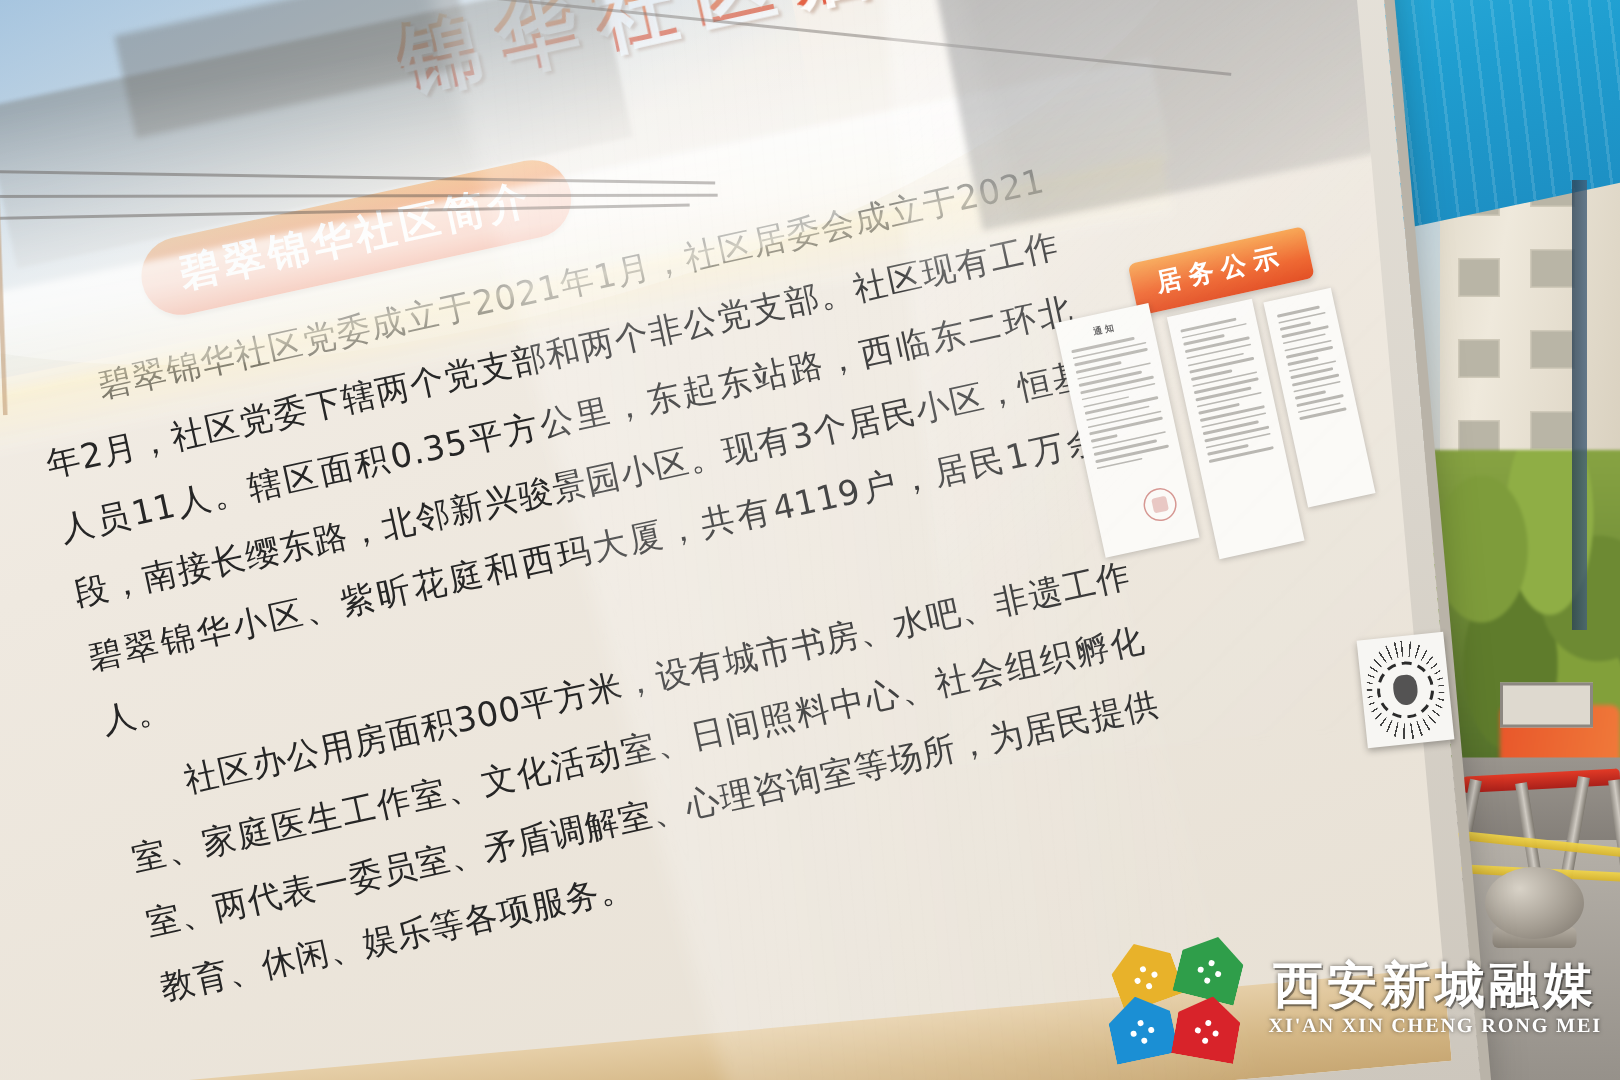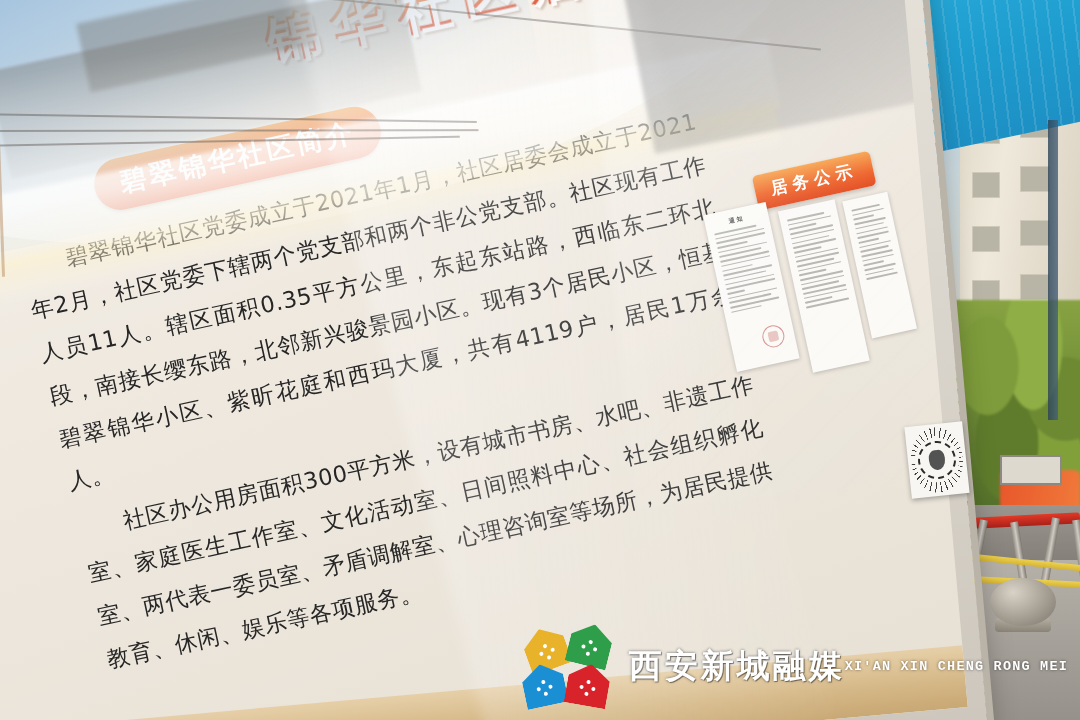--- a/index.html
+++ b/index.html
@@ -277,29 +277,29 @@
   }
   .house .dots{
     position:absolute;left:50%;top:58%;transform:translate(-50%,-50%);
     width:16px;height:16px;
   }
   .house .dots i{position:absolute;width:4px;height:4px;border-radius:50%;background:#fff;}
   .h-y{left:2px;  top:4px;  background:#e8b22a;transform:rotate(-20deg);}
   .h-g{left:46px; top:0px;  background:#2f9e4a;transform:rotate(14deg);}
   .h-b{left:0px;  top:40px; background:#1b8fd4;transform:rotate(-12deg);}
   .h-r{left:44px; top:40px; background:#d8232a;transform:rotate(10deg);}
-  .wm-text{display:flex;flex-direction:row;align-items:center;line-height:1;}
+  .wm-text{display:flex;flex-direction:column;align-items:center;line-height:1;}
   .wm-cn{
     font-size:33px;font-weight:bold;color:#fff;letter-spacing:3px;
     font-family:"DejaVu Sans","Liberation Sans",sans-serif;
     text-shadow:0 0 3px rgba(0,0,0,.55),1px 1px 0 rgba(0,0,0,.35);
   }
   .wm-en{
     margin-top:4px;font-size:13.5px;font-weight:bold;color:#fff;letter-spacing:1.2px;
-    font-family:Liberation Mono, monospace;
+    font-family:Liberation Serif, serif;
     text-shadow:0 0 3px rgba(0,0,0,.55);
   }
 </style>
 </head>
 <body>
 
 <div id="stage">
 
   <div class="scene">
     <div class="sky"></div>

